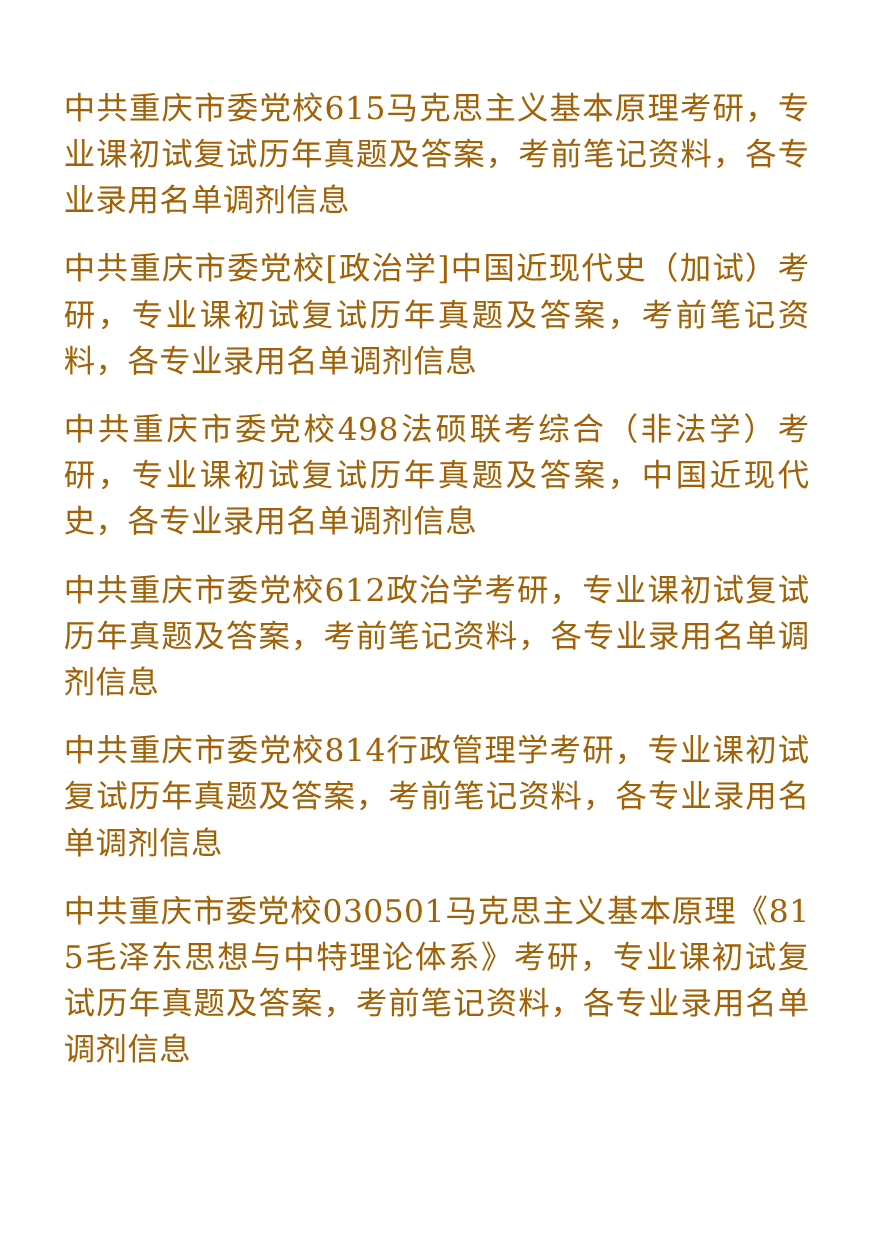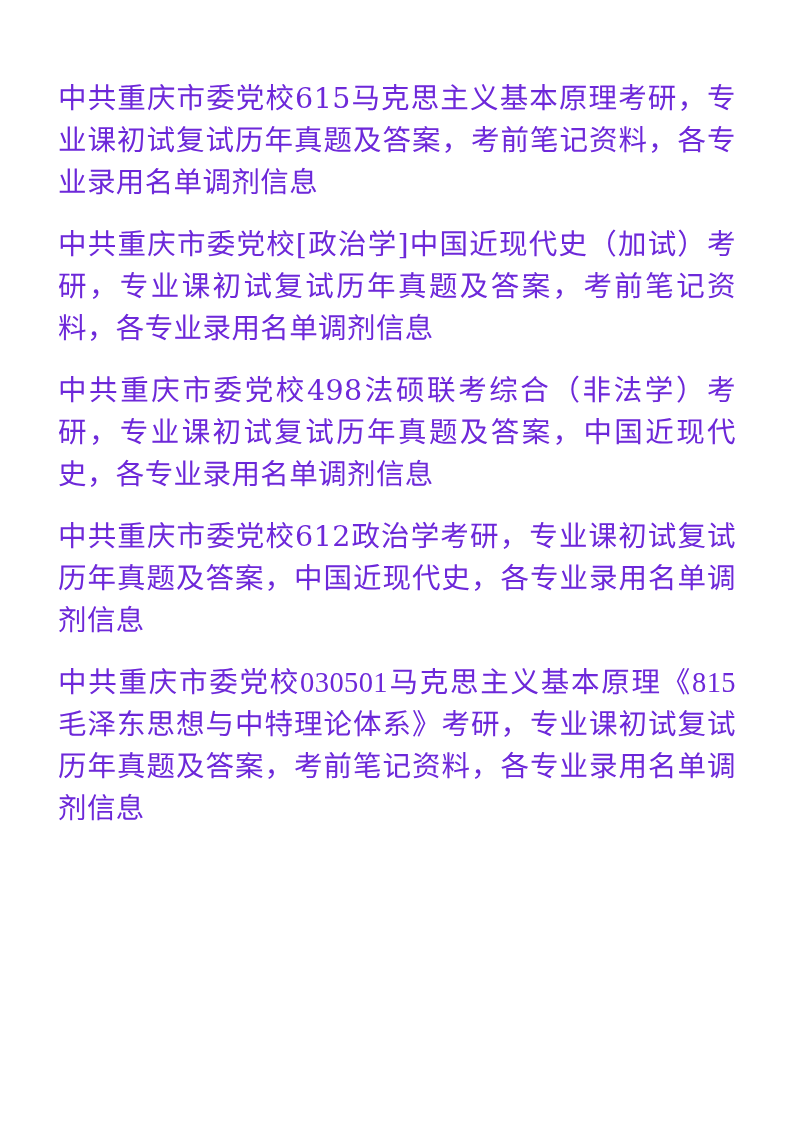--- a/index.html
+++ b/index.html
@@ -30,50 +30,50 @@
   }
 
   #doc-body {
     width: 678px;
   }
 
   
   .listing {
     margin: 0 0 20px 0;
     padding: 0;
-    color: #6d28d9;
+    color: #a16207;
     font-family: "DejaVu Serif", "Liberation Serif", serif;
     font-size: 28.5px;
     line-height: 42px;
     text-align: justify;
     text-justify: inter-character;
     letter-spacing: 0.4px;
     word-break: break-all;
     overflow-wrap: break-word;
     text-rendering: optimizeLegibility;
     -webkit-font-smoothing: antialiased;
   }
 
   .listing:last-child {
     margin-bottom: 0;
-    font-family: Liberation Serif, serif;
   }
 </style>
 </head>
 <body>
 
 <div id="page">
   <div id="doc-body">
 
     <p class="listing">中共重庆市委党校615马克思主义基本原理考研，专业课初试复试历年真题及答案，考前笔记资料，各专业录用名单调剂信息</p>
 
     <p class="listing">中共重庆市委党校[政治学]中国近现代史（加试）考研，专业课初试复试历年真题及答案，考前笔记资料，各专业录用名单调剂信息</p>
 
     <p class="listing">中共重庆市委党校498法硕联考综合（非法学）考研，专业课初试复试历年真题及答案，中国近现代史，各专业录用名单调剂信息</p>
 
-    <p class="listing">中共重庆市委党校612政治学考研，专业课初试复试历年真题及答案，中国近现代史，各专业录用名单调剂信息</p>
+    <p class="listing">中共重庆市委党校612政治学考研，专业课初试复试历年真题及答案，考前笔记资料，各专业录用名单调剂信息</p>
 
+    <p class="listing">中共重庆市委党校814行政管理学考研，专业课初试复试历年真题及答案，考前笔记资料，各专业录用名单调剂信息</p>
 
 
     <p class="listing">中共重庆市委党校030501马克思主义基本原理《815毛泽东思想与中特理论体系》考研，专业课初试复试历年真题及答案，考前笔记资料，各专业录用名单调剂信息</p>
 
   </div>
 </div>
 
 </body></html>

